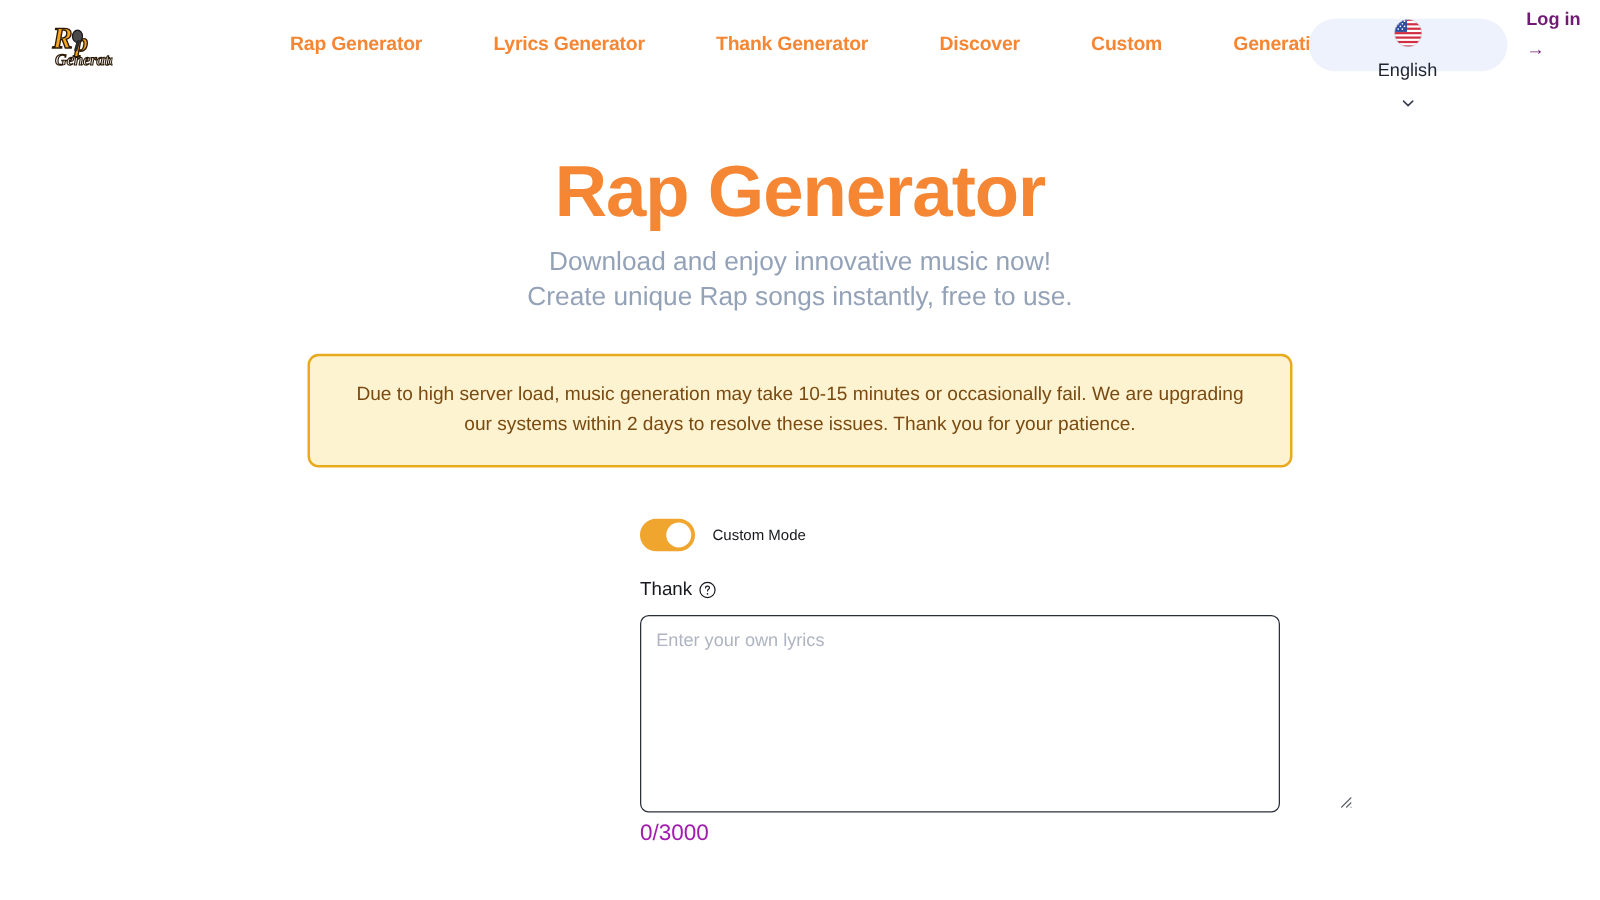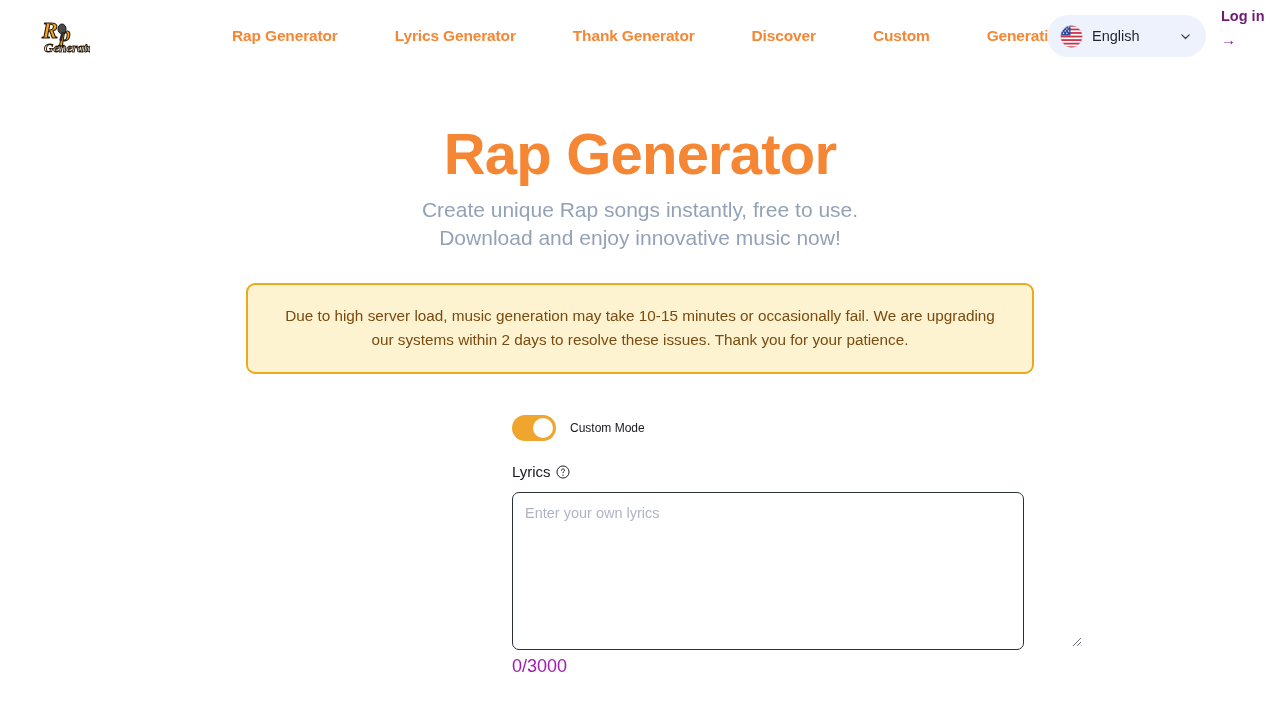--- a/index.html
+++ b/index.html
@@ -53,20 +53,21 @@
     left: 1047px;
     top: 15px;
     width: 159px;
     height: 42px;
     background: #EEF2FD;
     border-radius: 21px;
     display: flex;
     align-items: center;
     padding: 0 14px 0 13px;
     gap: 9px;
+    flex-direction: column;
   }
   .flag {
     width: 23px;
     height: 23px;
     border-radius: 50%;
     overflow: hidden;
     flex: none;
     display: block;
   }
   .lang-label {
@@ -274,39 +275,39 @@
 
   <a class="login" href="#">
     <span>Log in</span>
     <span class="arr">→</span>
   </a>
 </div>
 
 <div class="hero">
   <h1 class="hero-title">Rap Generator</h1>
   <div class="hero-sub">
+    <div>Download and enjoy innovative music now!</div>
     <div>Create unique Rap songs instantly, free to use.</div>
-    <div>Download and enjoy innovative music now!</div>
   </div>
 
   <div class="notice">Due to high server load, music generation may take 10-15 minutes or occasionally fail. We are upgrading our systems within 2 days to resolve these issues. Thank you for your patience.</div>
 </div>
 
 <div class="form">
   <div class="form-inner">
 
     <div class="row-toggle">
       <div class="switch on">
         <span class="knob"></span>
       </div>
       <span class="switch-label">Custom Mode</span>
     </div>
 
     <div class="field-label">
-      <span>Lyrics</span>
+      <span>Thank</span>
       <svg class="help-icon" viewBox="0 0 16 16">
         <circle cx="8" cy="8" r="6.9" fill="none" stroke="#16181D" stroke-width="1.1"></circle>
         <path d="M6.2 6.1c0-1 0.8-1.7 1.8-1.7s1.8 0.7 1.8 1.6c0 1.4-1.8 1.3-1.8 2.9" fill="none" stroke="#16181D" stroke-width="1.1" stroke-linecap="round"></path>
         <circle cx="8" cy="11.6" r="0.75" fill="#16181D"></circle>
       </svg>
     </div>
 
     <div class="ta-wrap">
       <textarea class="lyrics-area" placeholder="Enter your own lyrics" style=""></textarea>
       <svg class="resize-grip" viewBox="0 0 11 11">

